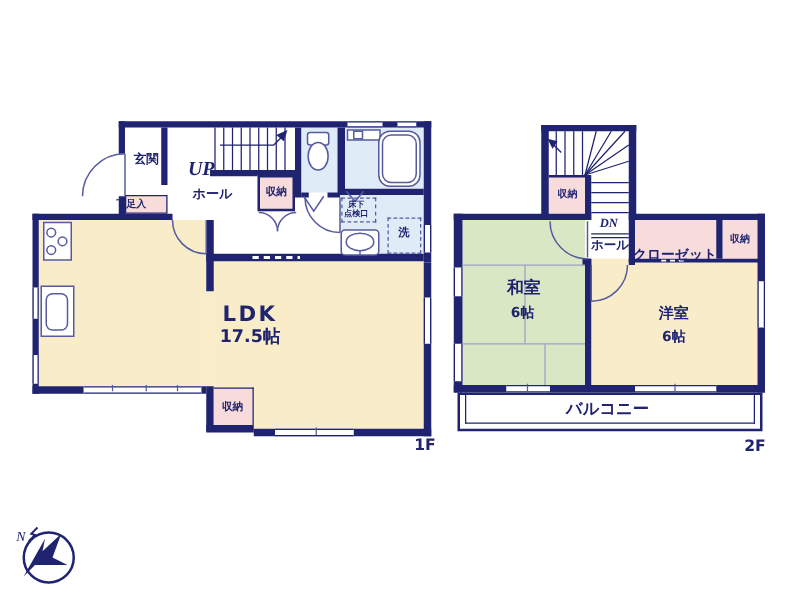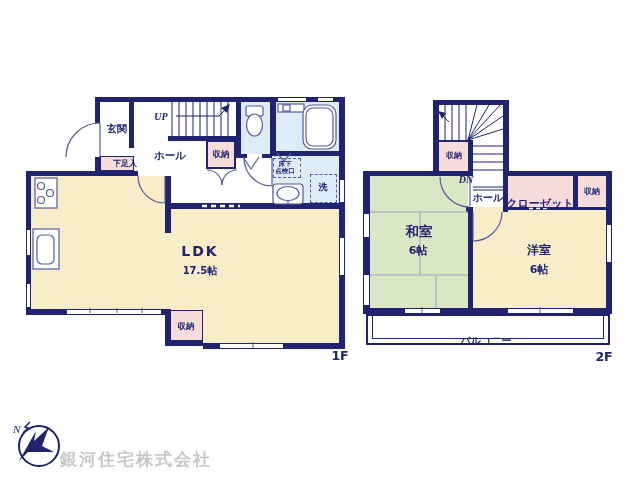--- a/index.html
+++ b/index.html
@@ -202,40 +202,39 @@
 
     <g>
       <circle cx="39" cy="446" r="20" fill="#ffffff" stroke="#1f2370" stroke-width="2"></circle>
       <polygon points="19,461 36,431 34,441 49,427 42,446 54,452 28,452" fill="#1f2370" stroke="none"></polygon>
       <polyline points="23,433 28,428 25,427 30,422" fill="none" stroke="#1f2370" stroke-width="1.5"></polyline>
       <text x="13" y="433" font-size="11" font-style="italic" font-family="Liberation Serif, DejaVu Serif, serif" fill="#1f2370">N</text>
     </g>
   </svg>
 
   <span class="lbl" style="left:117px;top:128px;font-size:10px">玄関</span>
-  <span class="lbl" style="left:125px;top:164px;font-size:8px">下足入</span>
-  <span class="lbl ital" style="left:161px;top:116px;font-size:10px">UP</span>
+  <span class="lbl" style="left:105px;top:164px;font-size:8px">下足入</span>
+  <span class="lbl ital" style="left:161px;top:136px;font-size:16px">UP</span>
   <span class="lbl" style="left:170px;top:156px;font-size:10.5px">ホール</span>
   <span class="lbl" style="left:221px;top:155px;font-size:8.5px">収納</span>
   <span class="lbl" style="left:285px;top:168px;font-size:6.5px">
       <span style="display:block">床下</span>
       <span style="display:block">点検口</span>
     </span>
   <span class="lbl" style="left:323px;top:188px;font-size:9px">洗</span>
-  <span class="lbl" style="left:200px;top:252px;font-size:14px;letter-spacing:2px">LDK</span>
-  <span class="lbl" style="left:200px;top:270px;font-size:10px">17.5帖</span>
+  <span class="lbl" style="left:200px;top:252px;font-size:17px;letter-spacing:2px">LDK</span>
+  <span class="lbl" style="left:200px;top:270px;font-size:14px">17.5帖</span>
   <span class="lbl" style="left:186px;top:327px;font-size:8.5px">収納</span>
   <span class="lbl" style="left:340px;top:356px;font-size:12.5px">1F</span>
 
   <span class="lbl" style="left:454px;top:156px;font-size:8px">収納</span>
-  <span class="lbl ital" style="left:466px;top:179px;font-size:10px">DN</span>
+  <span class="lbl ital" style="left:487px;top:179px;font-size:10px">DN</span>
   <span class="lbl" style="left:488px;top:197px;font-size:10px">ホール</span>
   <span class="lbl" style="left:540px;top:204px;font-size:11px">クローゼット</span>
   <span class="lbl" style="left:592px;top:192px;font-size:8px">収納</span>
   <span class="lbl" style="left:419px;top:231px;font-size:13.5px">和室</span>
   <span class="lbl" style="left:418px;top:251px;font-size:11px">6帖</span>
   <span class="lbl" style="left:539px;top:251px;font-size:12px">洋室</span>
   <span class="lbl" style="left:539px;top:270px;font-size:11px">6帖</span>
-  <span class="lbl" style="left:486px;top:340px;font-size:10px">バルコニー</span>
+  <span class="lbl" style="left:486px;top:328px;font-size:13px">バルコニー</span>
   <span class="lbl" style="left:604px;top:357px;font-size:12.5px">2F</span>
 
-  <span class="wm-text" style="left:60px;top:448px;font-size:17px">銀河住宅株式会社</span>
 </div>
 
 </body></html>

